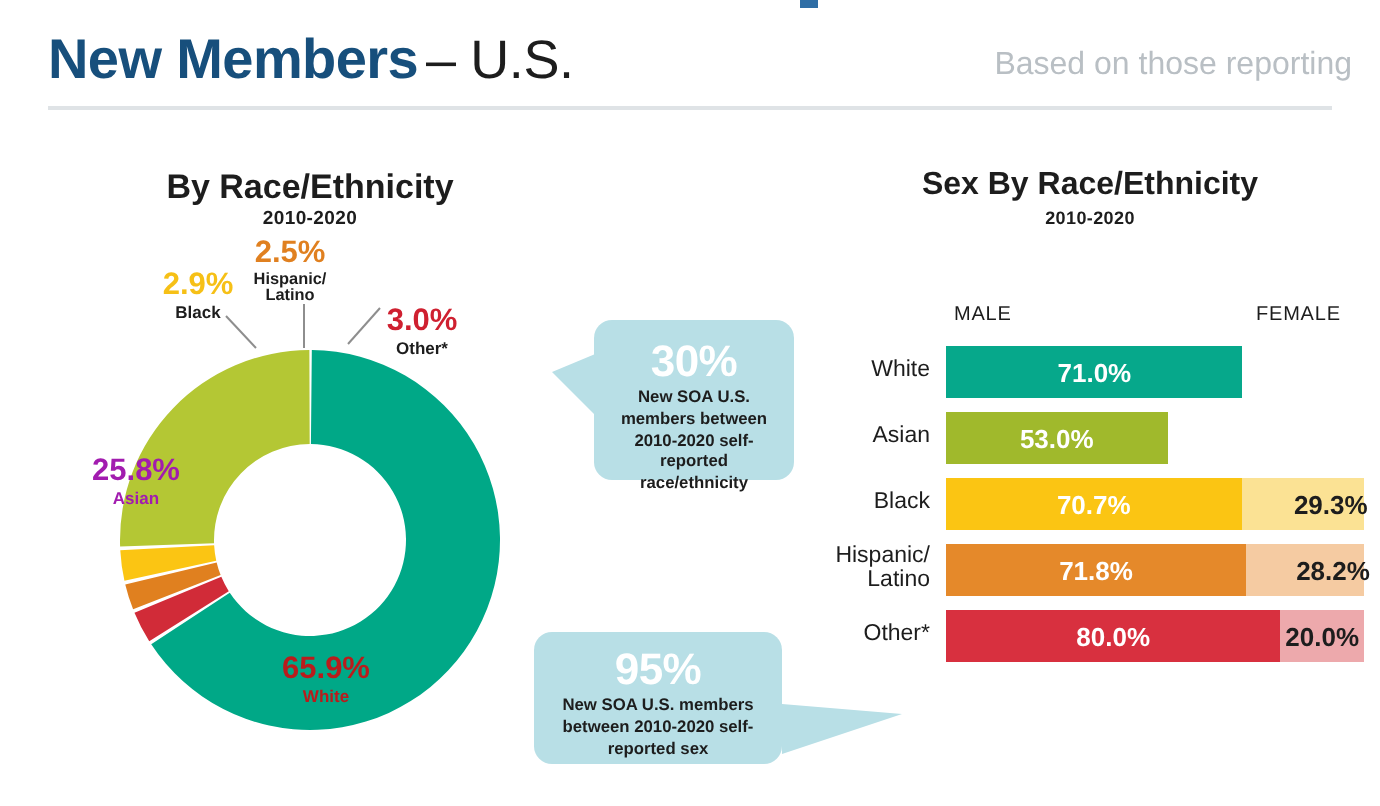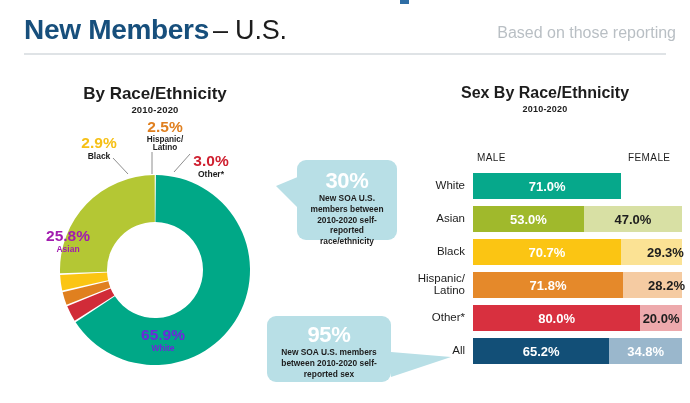--- a/index.html
+++ b/index.html
@@ -45,27 +45,27 @@
     font-size:9.5px; font-weight:bold; color:#1d1d1d; letter-spacing:0.2px;
   }
   #donut-wrap { position:absolute; left:55px; top:170px; width:200px; height:200px; }
   #donut-svg { display:block; }
 
   
   .slice-label { position:absolute; text-align:center; line-height:1; }
   .slice-label .pct { display:block; font-size:15.5px; font-weight:bold; }
   .slice-label .nm  { display:block; font-size:8.5px; font-weight:bold; margin-top:1px; }
 
-  #lbl-white { left:108px; top:327px; width:110px; color:#6d28d9; }
+  #lbl-white { left:108px; top:327px; width:110px; color:#b91c1c; }
   #lbl-asian { left:18px;  top:228px; width:100px; color:#a21caf; }
 
   
   #lbl-black    { left:68px;  top:135px; width:62px;  color:#f6c016; }
   #lbl-black .nm { color:#1d1d1d; }
-  #lbl-hisp     { left:132px; top:119px; width:66px;  color:#e08020; }
+  #lbl-hisp     { left:112px; top:119px; width:66px;  color:#e08020; }
   #lbl-hisp .nm  { color:#1d1d1d; font-size:8.2px; line-height:1.05; }
   #lbl-other    { left:180px; top:126px; width:62px;  color:#cf2030;margin-top:27px; }
   #lbl-other .nm { color:#1d1d1d; }
 
   
   .callout {
     position:absolute; background:#b8dfe6; border-radius:9px;
     text-align:center; color:#1d1d1d;
   }
   .callout .big {
@@ -197,21 +197,20 @@
       <div class="bar-row">
         <div class="bar-row-label">White</div>
         <div class="bar-track">
           <div class="bar-seg" style="width: 71%; background: rgb(6, 168, 139); color: rgb(255, 255, 255);">71.0%</div>
         </div>
       </div>
       <div class="bar-row">
         <div class="bar-row-label">Asian</div>
         <div class="bar-track">
           <div class="bar-seg" style="width: 53%; background: rgb(160, 185, 44); color: rgb(255, 255, 255);">53.0%</div>
-          <div class="bar-seg" style="width: 47%; background: rgb(216, 224, 164); color: rgb(29, 29, 29);">47.0%</div>
         </div>
       </div>
       <div class="bar-row">
         <div class="bar-row-label">Black</div>
         <div class="bar-track">
           <div class="bar-seg" style="width: 70.7%; background: rgb(251, 197, 19); color: rgb(255, 255, 255);">70.7%</div>
           <div class="bar-seg" style="width: 29.3%; background: rgb(251, 226, 148); color: rgb(29, 29, 29); padding-left: 28px;">29.3%</div>
         </div>
       </div>
       <div class="bar-row">
@@ -221,22 +220,15 @@
           <div class="bar-seg" style="width: 28.2%; background: rgb(245, 203, 162); color: rgb(29, 29, 29); padding-left: 28px;">28.2%</div>
         </div>
       </div>
       <div class="bar-row">
         <div class="bar-row-label">Other*</div>
         <div class="bar-track">
           <div class="bar-seg" style="width: 80%; background: rgb(216, 48, 63); color: rgb(255, 255, 255);">80.0%</div>
           <div class="bar-seg" style="width: 20%; background: rgb(237, 169, 172); color: rgb(29, 29, 29);">20.0%</div>
         </div>
       </div>
-      <div class="bar-row">
-        <div class="bar-row-label">All</div>
-        <div class="bar-track">
-          <div class="bar-seg" style="width: 65.2%; background: rgb(18, 79, 119); color: rgb(255, 255, 255);">65.2%</div>
-          <div class="bar-seg" style="width: 34.8%; background: rgb(154, 183, 204); color: rgb(255, 255, 255);">34.8%</div>
-        </div>
-      </div>
     </div>
 
 </div>
 
 </body></html>

